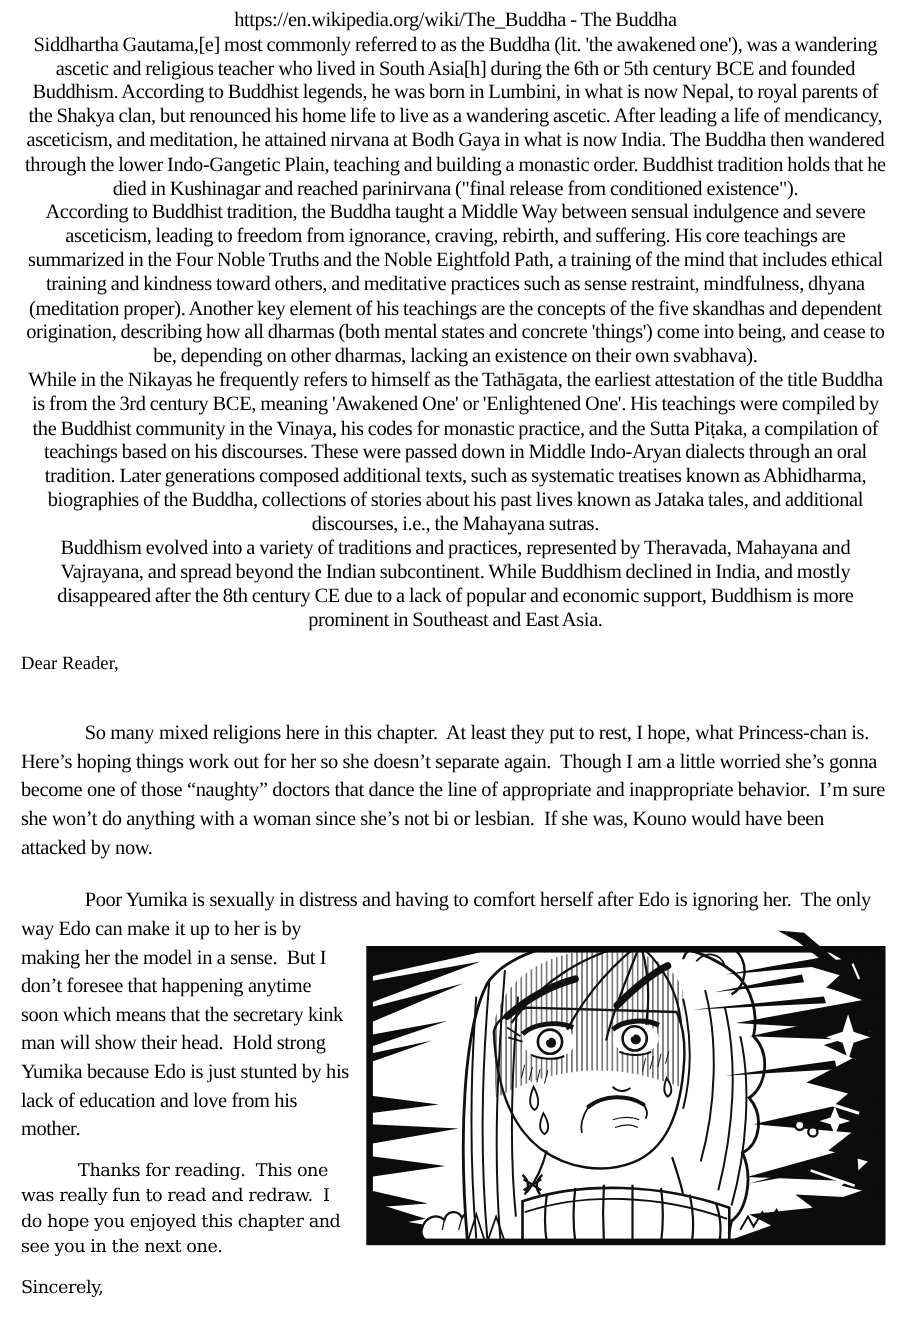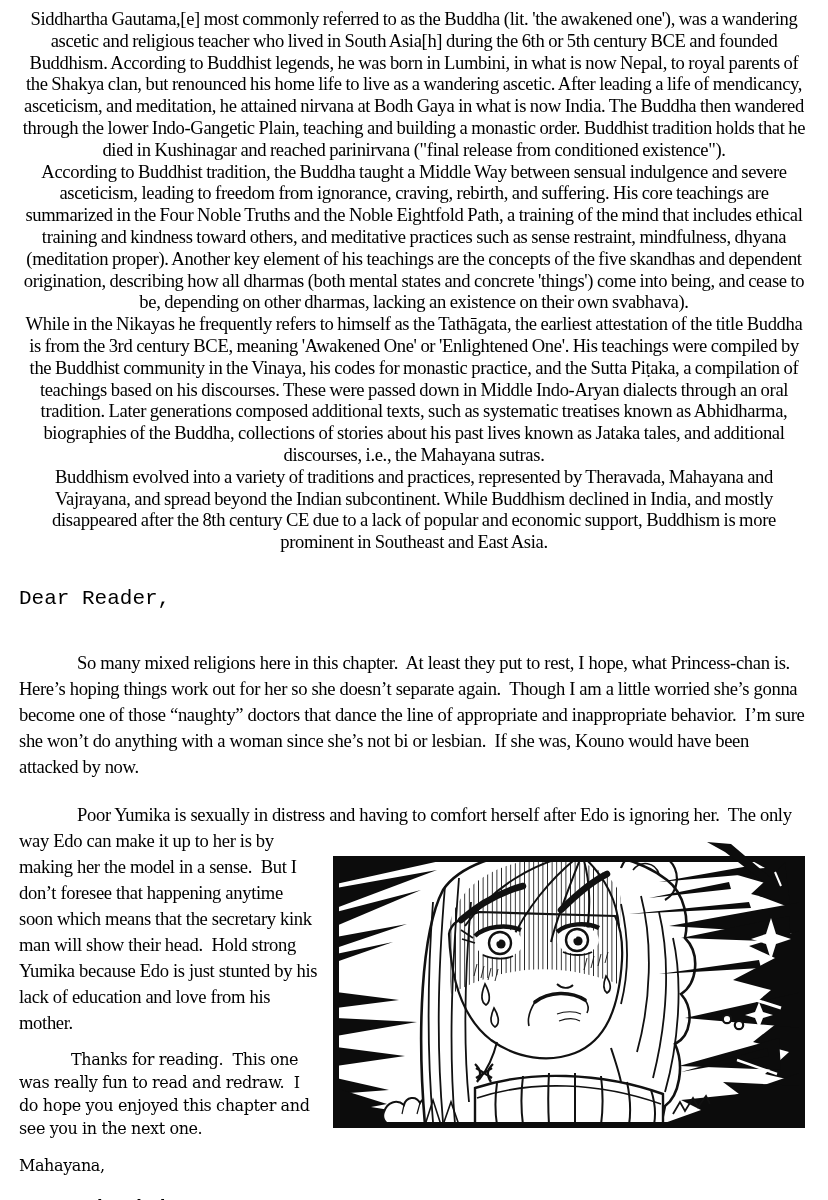--- a/index.html
+++ b/index.html
@@ -17,23 +17,23 @@
     font-size:18.6px;
     line-height:21.8px;
     letter-spacing:-0.35px;
     word-spacing:-0.5px;
     white-space:pre-wrap;
   }
 
   .letter p { white-space:pre-wrap; }
 
   .salutation {
-    margin:34px 0 0 0;
-    font-family:Liberation Mono, monospace;
-    font-size:21px;
+    margin:16px 0 0 0;
+    font-family:Liberation Serif, serif;
+    font-size:17px;
     line-height:24px;
   }
   .para-times {
     font-size:18.6px;
     line-height:26px;
     letter-spacing:-0.35px;
     text-indent:58px;
   }
   .p-a { margin:39px 0 0 0; }
   .p-b { margin:22px 0 0 0; }
@@ -57,20 +57,21 @@
   }
   .manga-float svg { display:block; }
   .clear { clear:both; }
 </style>
 </head>
 <body>
 
 <div class="page">
 
   <div class="wiki">
+    <p>https://en.wikipedia.org/wiki/The_Buddha - The Buddha</p>
     <p>Siddhartha Gautama,[e] most commonly referred to as the Buddha (lit. 'the awakened one'), was a wandering ascetic and religious teacher who lived in South Asia[h] during the 6th or 5th century BCE and founded Buddhism. According to Buddhist legends, he was born in Lumbini, in what is now Nepal, to royal parents of the Shakya clan, but renounced his home life to live as a wandering ascetic. After leading a life of mendicancy, asceticism, and meditation, he attained nirvana at Bodh Gaya in what is now India. The Buddha then wandered through the lower Indo-Gangetic Plain, teaching and building a monastic order. Buddhist tradition holds that he died in Kushinagar and reached parinirvana ("final release from conditioned existence").</p>
     <p>According to Buddhist tradition, the Buddha taught a Middle Way between sensual indulgence and severe asceticism, leading to freedom from ignorance, craving, rebirth, and suffering. His core teachings are summarized in the Four Noble Truths and the Noble Eightfold Path, a training of the mind that includes ethical training and kindness toward others, and meditative practices such as sense restraint, mindfulness, dhyana (meditation proper). Another key element of his teachings are the concepts of the five skandhas and dependent origination, describing how all dharmas (both mental states and concrete 'things') come into being, and cease to be, depending on other dharmas, lacking an existence on their own svabhava).</p>
     <p>While in the Nikayas he frequently refers to himself as the Tathāgata, the earliest attestation of the title Buddha is from the 3rd century BCE, meaning 'Awakened One' or 'Enlightened One'. His teachings were compiled by the Buddhist community in the Vinaya, his codes for monastic practice, and the Sutta Piṭaka, a compilation of teachings based on his discourses. These were passed down in Middle Indo-Aryan dialects through an oral tradition. Later generations composed additional texts, such as systematic treatises known as Abhidharma, biographies of the Buddha, collections of stories about his past lives known as Jataka tales, and additional discourses, i.e., the Mahayana sutras.</p>
     <p>Buddhism evolved into a variety of traditions and practices, represented by Theravada, Mahayana and Vajrayana, and spread beyond the Indian subcontinent. While Buddhism declined in India, and mostly disappeared after the 8th century CE due to a lack of popular and economic support, Buddhism is more prominent in Southeast and East Asia.</p>
   </div>
 
   <div class="letter">
     <p class="salutation">Dear Reader,</p>
     <p class="para-times p-a">So many mixed religions here in this chapter.  At least they put to rest, I hope, what Princess-chan is.  Here’s hoping things work out for her so she doesn’t separate again.  Though I am a little worried she’s gonna become one of those “naughty” doctors that dance the line of appropriate and inappropriate behavior.  I’m sure she won’t do anything with a woman since she’s not bi or lesbian.  If she was, Kouno would have been attacked by now.</p>
 
@@ -230,21 +231,21 @@
 
         <rect x="7" y="17" width="466" height="266" fill="none" stroke="#0c0c0c" stroke-width="6"></rect>
 
         <path d="M378,0 L402,2 L442,36 L456,20 L461,62 L422,52 L435,40 L396,10 Z" fill="#0c0c0c"></path>
         <path d="M446,30 L452,44" stroke="#ffffff" stroke-width="2"></path>
       </svg>
     </div>
 
     <p class="para-times p-b">Poor Yumika is sexually in distress and having to comfort herself after Edo is ignoring her.  The only way Edo can make it up to her is by making her the model in a sense.  But I don’t foresee that happening anytime soon which means that the secretary kink man will show their head.  Hold strong Yumika because Edo is just stunted by his lack of education and love from his mother.</p>
     <p class="para-wide p-c">Thanks for reading.  This one was really fun to read and redraw.  I do hope you enjoyed this chapter and see you in the next one.</p>
-    <p class="para-wide signoff">Mahayana,</p>
+    <p class="para-wide signoff">Sincerely,</p>
     <div class="signature-block">
       <p class="para-wide">saintguardian the lazy pervert</p>
 
     </div>
     <div class="clear"></div>
   </div>
 
 </div>
 
 </body></html>

